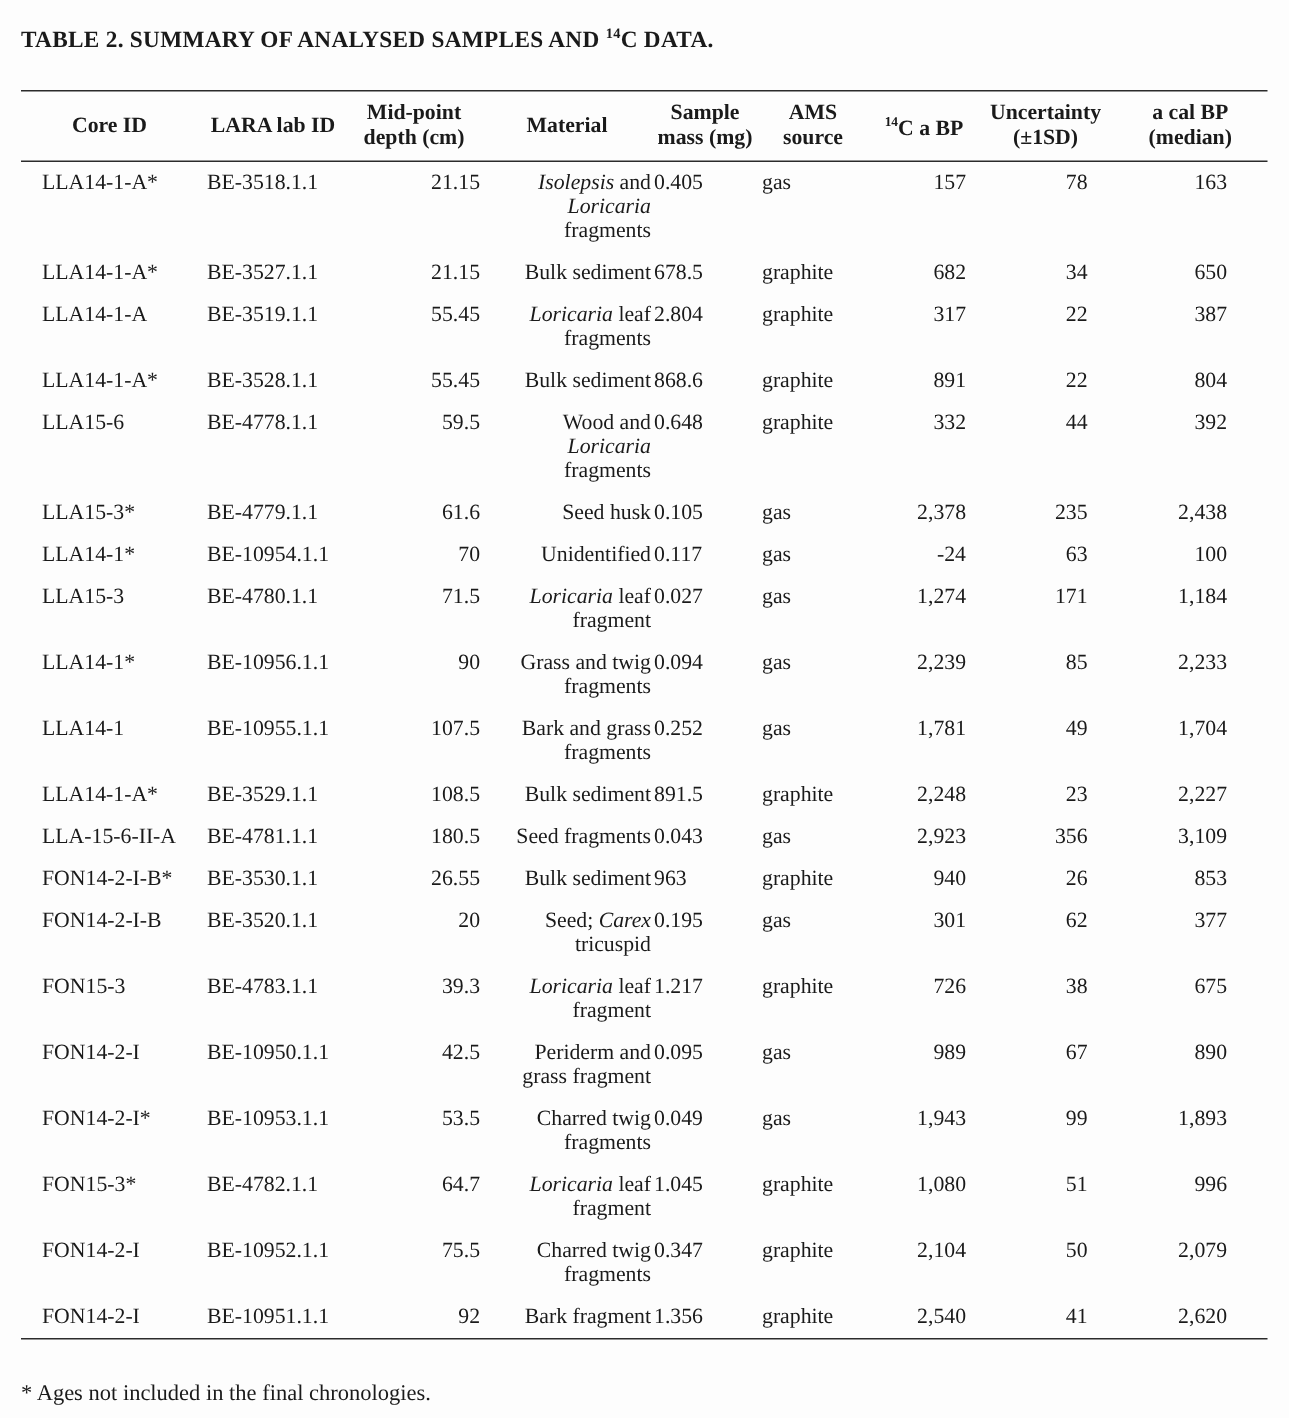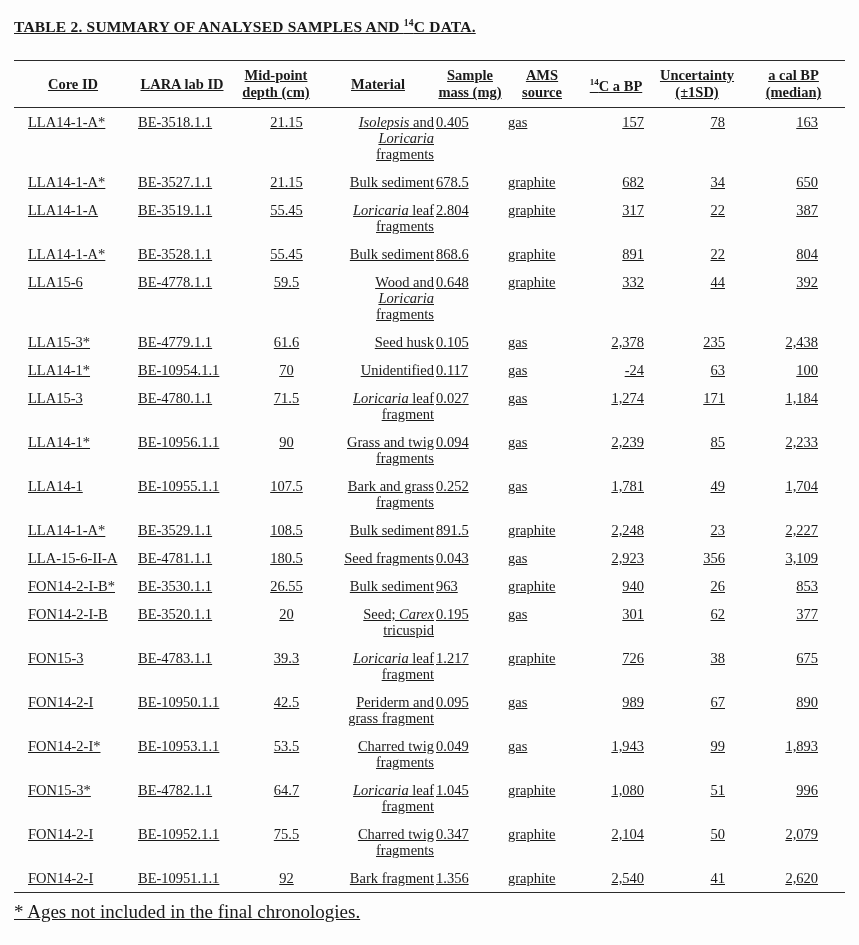--- a/index.html
+++ b/index.html
@@ -9,21 +9,20 @@
     font-family: "Liberation Serif", "DejaVu Serif", serif;
     -webkit-font-smoothing: antialiased;
   }
   .page {
     width: 859px;
     height: 945px;
     box-sizing: border-box;
     padding: 13px 14px 0 14px;
     background: #fdfdfd;
     overflow: hidden;
-    text-decoration: underline;
   }
   .title {
     font-weight: bold;
     font-size: 15.5px;
     line-height: 19px;
     letter-spacing: 0.2px;
     margin-bottom: 18px;
     white-space: nowrap;
   }
   .title sup { font-size: 0.62em; }
@@ -52,30 +51,30 @@
     padding: 6px 0 6px 0;
   }
   tbody td i { font-style: italic; }
   
   col.c1 { width: 118px; } col.c2 { width: 100px; } col.c3 { width: 88px; }
   col.c4 { width: 116px; } col.c5 { width: 68px;  } col.c6 { width: 76px; }
   col.c7 { width: 72px;  } col.c8 { width: 90px;  } col.c9 { width: 103px; }
   
   tbody td:nth-child(1) { text-align: left;  padding-left: 14px; }
   tbody td:nth-child(2) { text-align: left;  padding-left: 6px; }
-  tbody td:nth-child(3) { text-align: center;  padding-left: 21px; }
+  tbody td:nth-child(3) { text-align: right;  padding-left: 21px; }
   tbody td:nth-child(4) { text-align: right;  padding-left: 14px; padding-right: 2px; }
   tbody td:nth-child(5) { text-align: left; }
   tbody td:nth-child(6) { text-align: left;  padding-left: 4px; }
   tbody td:nth-child(7) { text-align: right; padding-right: 8px; }
   tbody td:nth-child(8) { text-align: right; padding-right: 17px; }
   tbody td:nth-child(9) { text-align: right; padding-right: 27px; }
   .footnote {
-    margin-top: 10px;
-    font-size: 19px;
+    margin-top: 28px;
+    font-size: 15px;
     line-height: 17px;
   }
 </style>
 </head>
 <body>
 
 <div class="page">
 
   <div class="title"><span>TABLE 2. SUMMARY OF ANALYSED SAMPLES AND </span><sup>14</sup><span>C DATA.</span></div>
 

